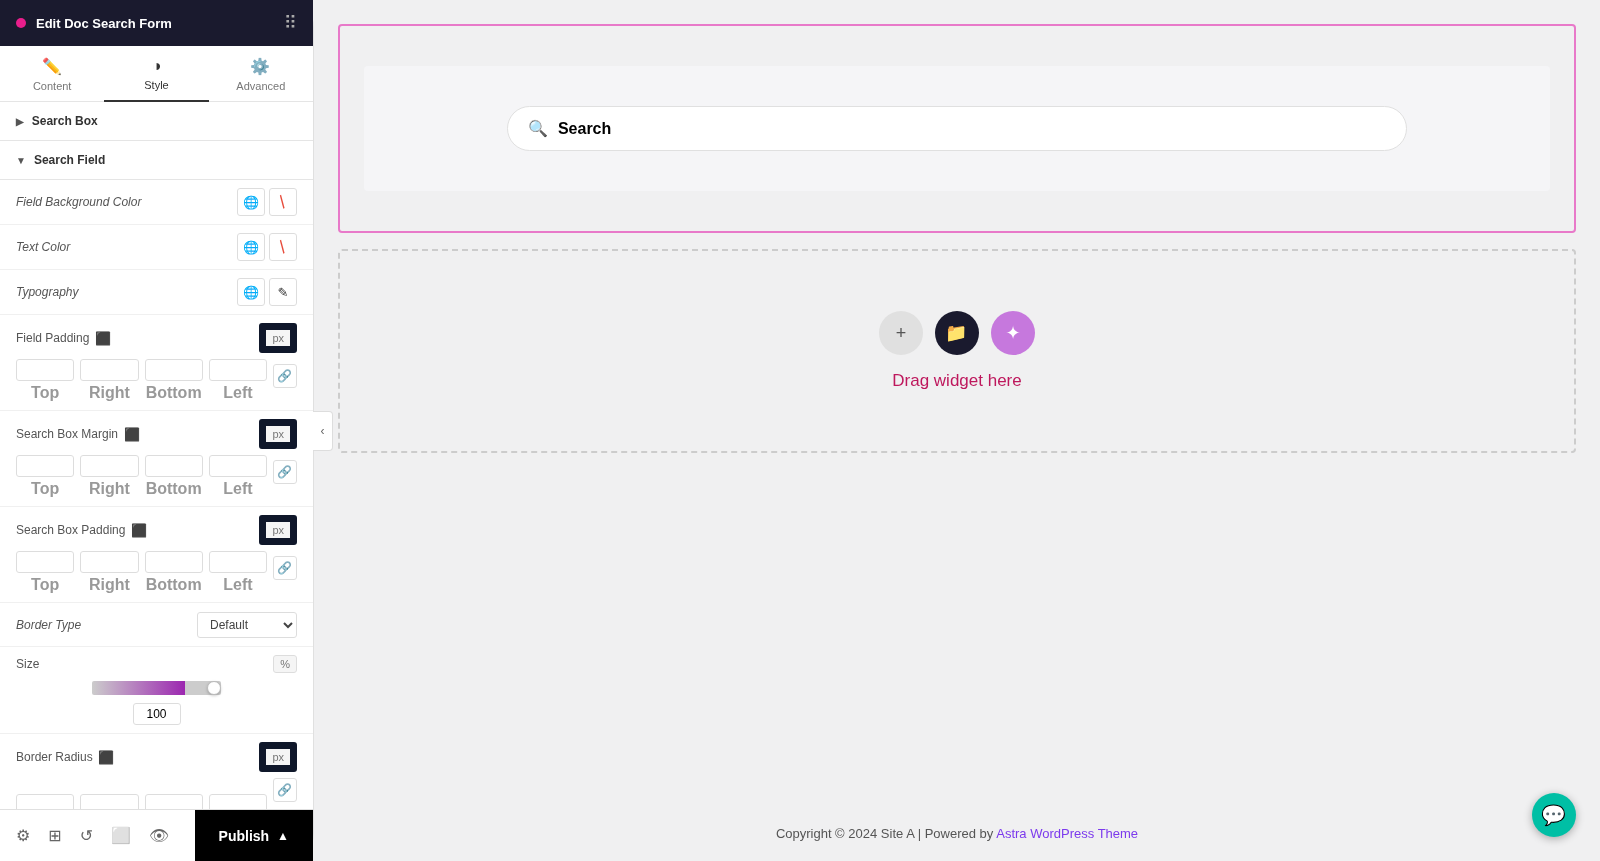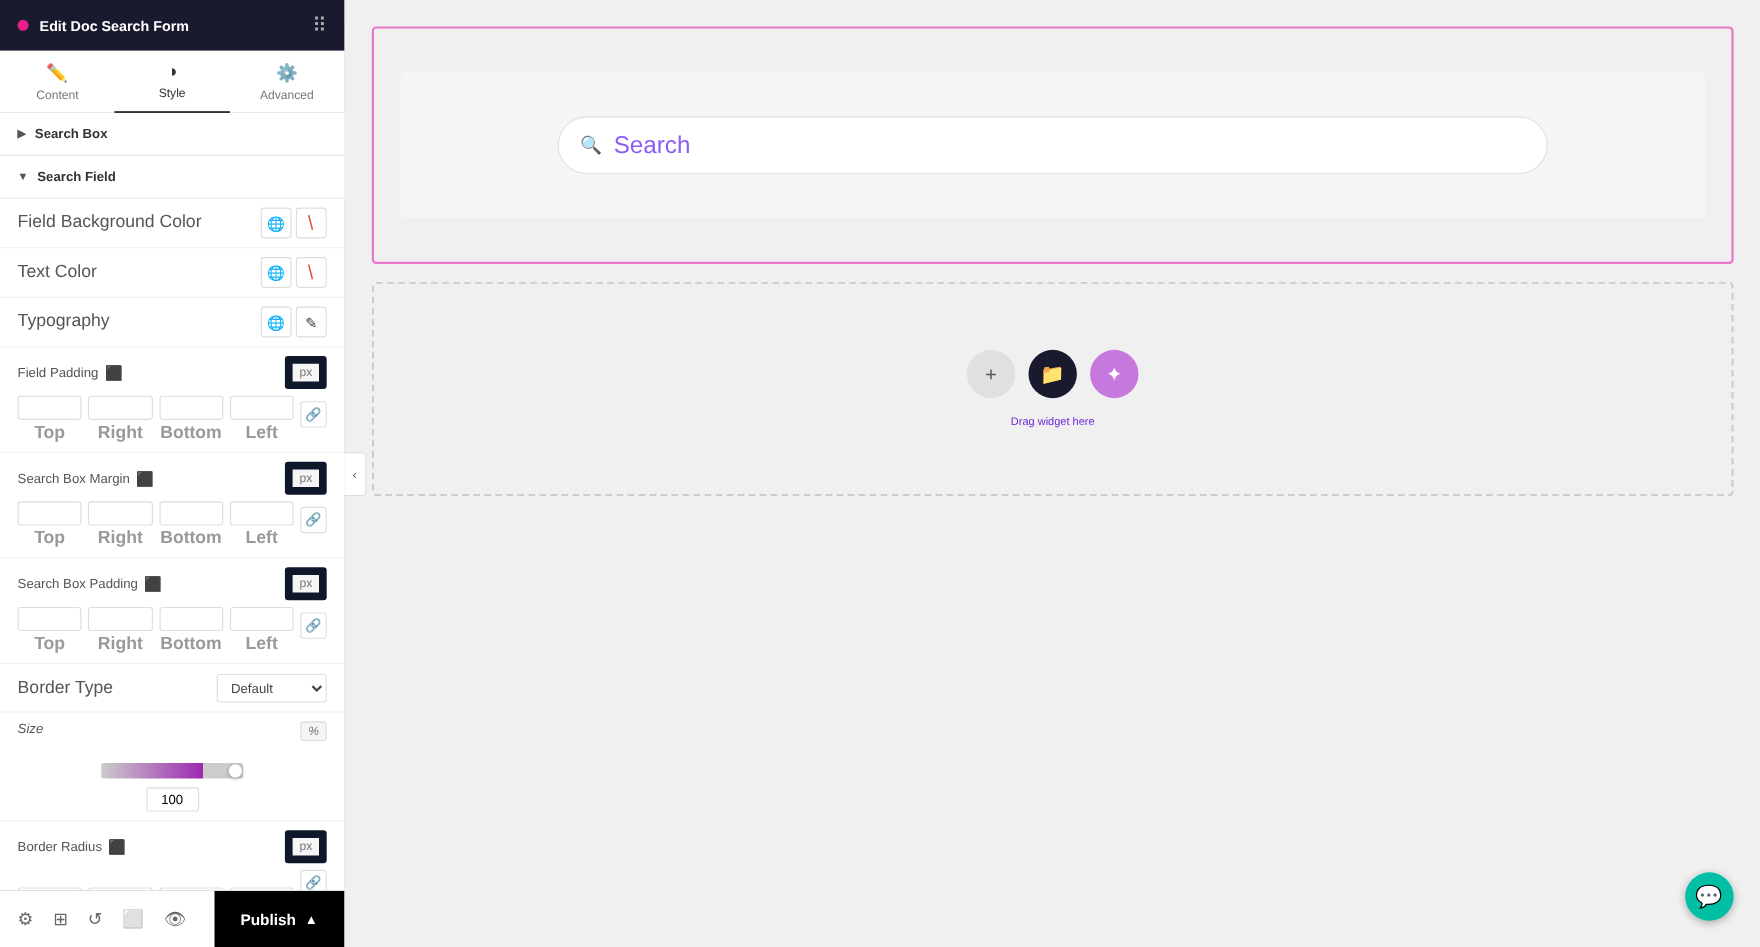--- a/index.html
+++ b/index.html
@@ -103,23 +103,24 @@
     
     .prop-row {
       display: flex;
       align-items: center;
       justify-content: space-between;
       padding: 8px 16px;
       border-bottom: 1px solid #f0f0f0;
       min-height: 44px;
     }
     .prop-label {
-      font-size: 16px;
+      font-size: 12px;
       color: #555;
       flex: 1;
+      font-style: italic;
     }
     .prop-controls {
       display: flex;
       align-items: center;
       gap: 4px;
     }
 
     
     .color-btn {
       width: 28px; height: 28px;
@@ -235,23 +236,23 @@
       min-width: 100px;
     }
 
     
     .size-row {
       padding: 8px 16px;
       border-bottom: 1px solid #f0f0f0;
     }
     .size-row-header {
       display: flex;
+      align-items: center;
       justify-content: space-between;
-      margin-bottom: 20px;
-      font-style: italic;
+      margin-bottom: 8px;
     }
     .size-label { font-size: 12px; color: #555; }
     .size-unit {
       font-size: 11px; color: #777;
       background: #f5f5f5; border: 1px solid #ddd;
       border-radius: 3px; padding: 2px 6px; cursor: pointer;
     }
     .slider-row {
       display: flex; align-items: center; gap: 8px; flex-direction: column;
     }
@@ -381,21 +382,21 @@
       border: 1px solid #e0e0e0;
       border-radius: 30px;
       display: flex;
       align-items: center;
       padding: 12px 20px;
       max-width: 900px;
       margin: 0 auto;
       gap: 10px;
     }
     .search-icon-circle { font-size: 16px; color: #999; }
-    .search-placeholder { font-size: 22px; color: #8b5cf6; }
+    .search-placeholder { font-size: 16px; color: #000000; font-weight: bold; }
 
     
     .widget-drop-section {
       border: 2px dashed #ccc;
       border-radius: 4px;
       padding: 60px 24px;
       display: flex;
       flex-direction: column;
       align-items: center;
       justify-content: center;
@@ -410,21 +411,21 @@
       width: 44px; height: 44px;
       border-radius: 50%;
       border: none;
       cursor: pointer;
       display: flex; align-items: center; justify-content: center;
       font-size: 18px;
     }
     .drop-btn-plus { background: #e0e0e0; color: #555; }
     .drop-btn-folder { background: #1a1a2e; color: #fff; }
     .drop-btn-sparkle { background: #c678dd; color: #fff; }
-    .drop-label { font-size: 10px; color: #6d28d9; }
+    .drop-label { font-size: 17px; color: #be185d; }
 
     
     .site-footer {
       background: #f0f0f1;
       text-align: center;
       padding: 20px;
       font-size: 13px;
       color: #555;
       flex-shrink: 0;
     }
@@ -709,15 +710,18 @@
       <div class="drop-buttons">
         <button class="drop-btn drop-btn-plus">+</button>
         <button class="drop-btn drop-btn-folder">📁</button>
         <button class="drop-btn drop-btn-sparkle">✦</button>
       </div>
       <span class="drop-label">Drag widget here</span>
     </div>
 
   </div>
 
+  <div class="site-footer">
+    <span>Copyright © 2024 Site A | Powered by </span><a class="footer-link">Astra WordPress Theme</a>
+  </div>
 </div>
 
 <div class="chat-btn">💬</div>
 
 </body></html>

